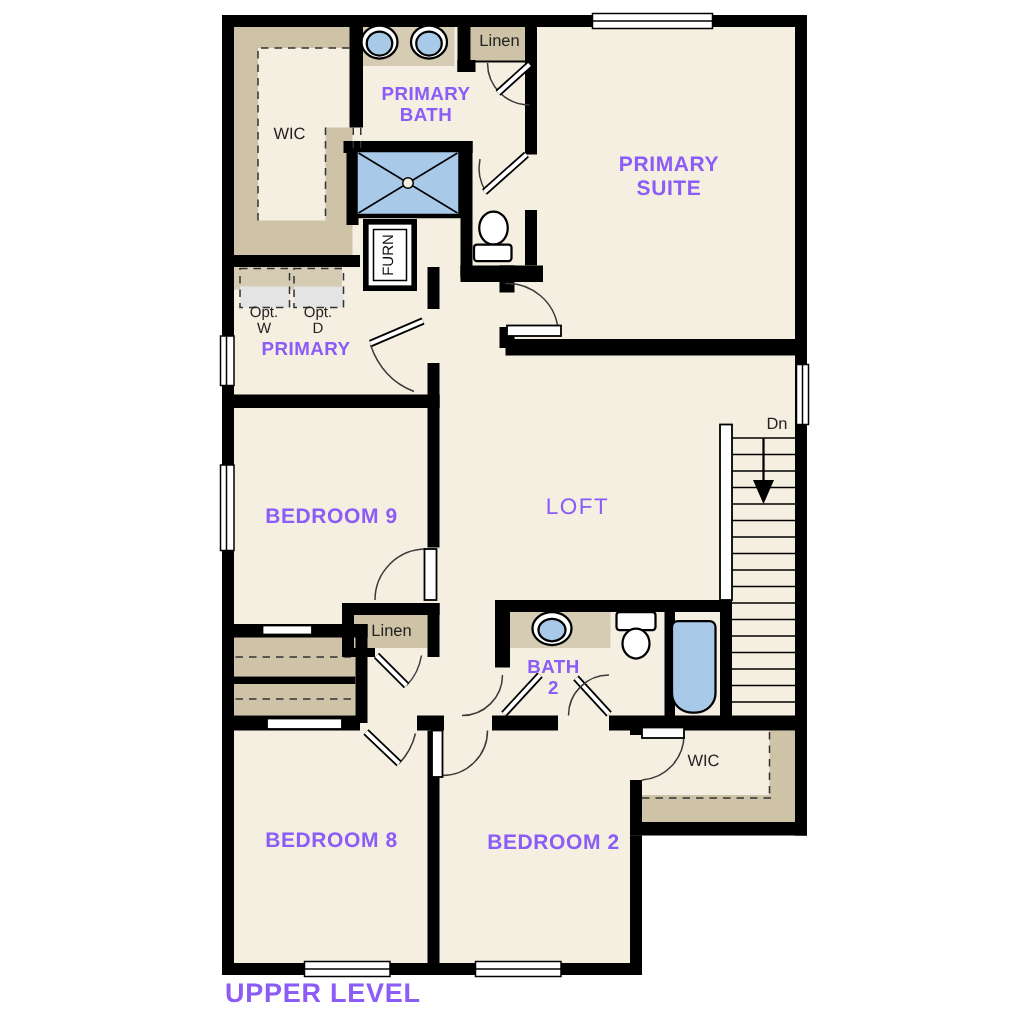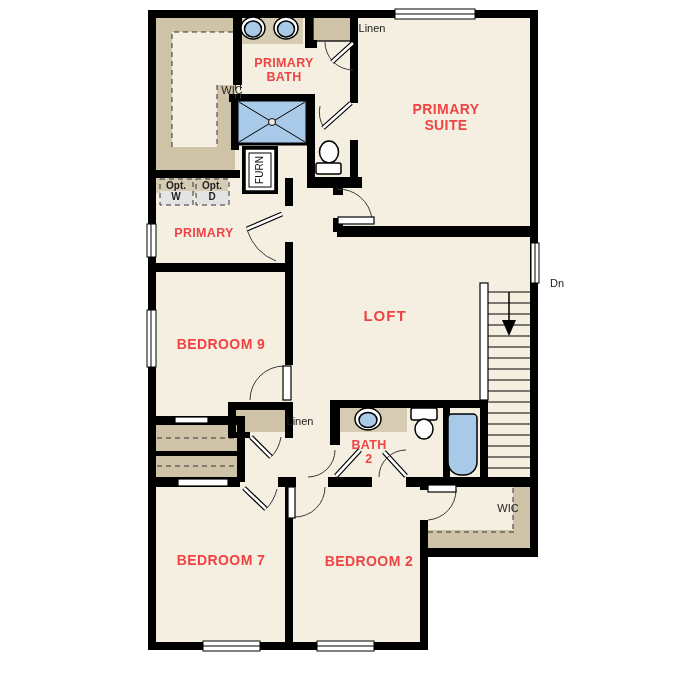--- a/index.html
+++ b/index.html
@@ -1,25 +1,25 @@
 <!DOCTYPE html>
 <html><head>
 <meta charset="utf-8">
 <style>
   html,body{margin:0;padding:0;background:#fff;}
   #stage{position:relative;width:687px;height:687px;background:#fff;overflow:hidden;
          font-family:"Liberation Sans",sans-serif;}
   #plan-svg{position:absolute;left:0;top:0;}
-  .lbl{position:absolute;transform:translate(-50%,-50%);color:#ef4444;text-align:center;
+  .lbl{position:absolute;transform:translate(-50%,-50%);color:#8b5cf6;text-align:center;
        white-space:pre-line;line-height:1.15;pointer-events:none;}
   .big{font-weight:700;font-size:14px;letter-spacing:.4px;}
   .med{font-weight:700;font-size:12.5px;letter-spacing:.3px;}
-  .small{font-weight:400;font-size:11px;color:#222;margin-left:39px;}
-  .tiny{font-weight:700;font-size:10px;color:#222;line-height:1.1;}
-  .loft{font-weight:700;font-size:15px;letter-spacing:1px;}
+  .small{font-weight:400;font-size:11px;color:#222;}
+  .tiny{font-weight:400;font-size:10px;color:#222;line-height:1.1;margin-top:23px;}
+  .loft{font-weight:400;font-size:15px;letter-spacing:1px;margin-top:22px;}
   .title{font-weight:700;font-size:18px;transform:none;white-space:nowrap;letter-spacing:.5px;}
   .furnlbl{transform:translate(-50%,-50%) rotate(-90deg);font-size:10px;color:#111;}
   .wall{fill:#000;}
   .win{fill:#fff;stroke:#000;stroke-width:1;}
   .winline{stroke:#000;stroke-width:1;}
   .tan{fill:#cec3a7;}
   .counter{fill:#d6cbb3;}
   .cream{fill:#f5efe2;}
   .blue{fill:#a9c9e8;stroke:#000;stroke-width:1.5;}
   .arc{fill:none;stroke:#3a3a3a;stroke-width:1;}
@@ -263,15 +263,16 @@
 D</div>
 <div class="lbl med" style="left:204px;top:233px">PRIMARY</div>
 <div class="lbl furnlbl" style="left:260px;top:170px">FURN</div>
 <div class="lbl loft" style="left:385px;top:316px">LOFT</div>
 <div class="lbl small" style="left:518px;top:283px">Dn</div>
 <div class="lbl big" style="left:221px;top:344px">BEDROOM 9</div>
 <div class="lbl small" style="left:261px;top:421px">Linen</div>
 <div class="lbl med" style="left:369px;top:452px">BATH
 2</div>
 <div class="lbl small" style="left:469px;top:508px">WIC</div>
-<div class="lbl big" style="left:221px;top:560px">BEDROOM 7</div>
+<div class="lbl big" style="left:221px;top:560px">BEDROOM 8</div>
 <div class="lbl big" style="left:369px;top:561px">BEDROOM 2</div>
+<div class="lbl title" style="left:150px;top:652px">UPPER LEVEL</div>
 </div>
 
 </body></html>

